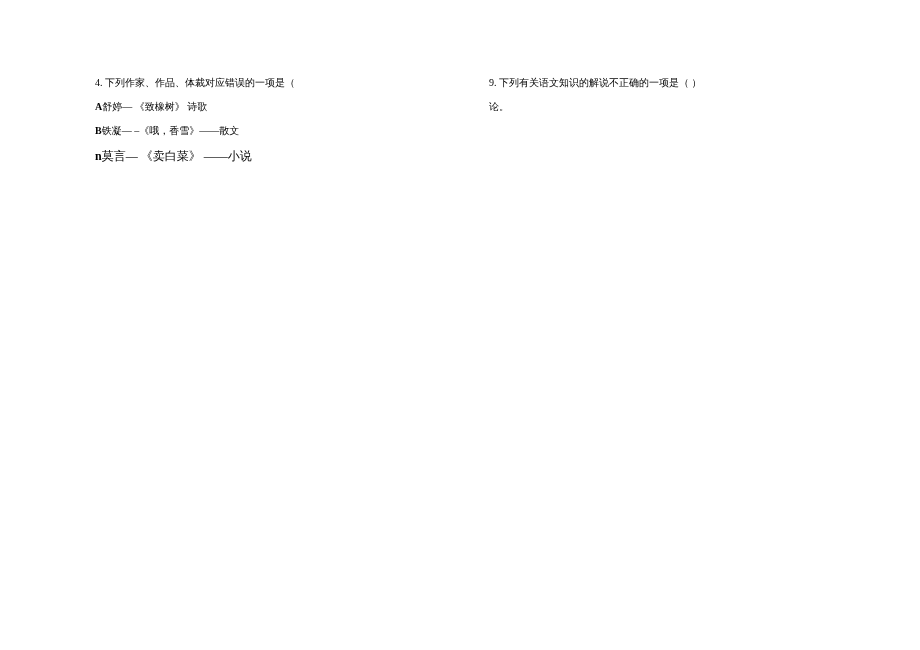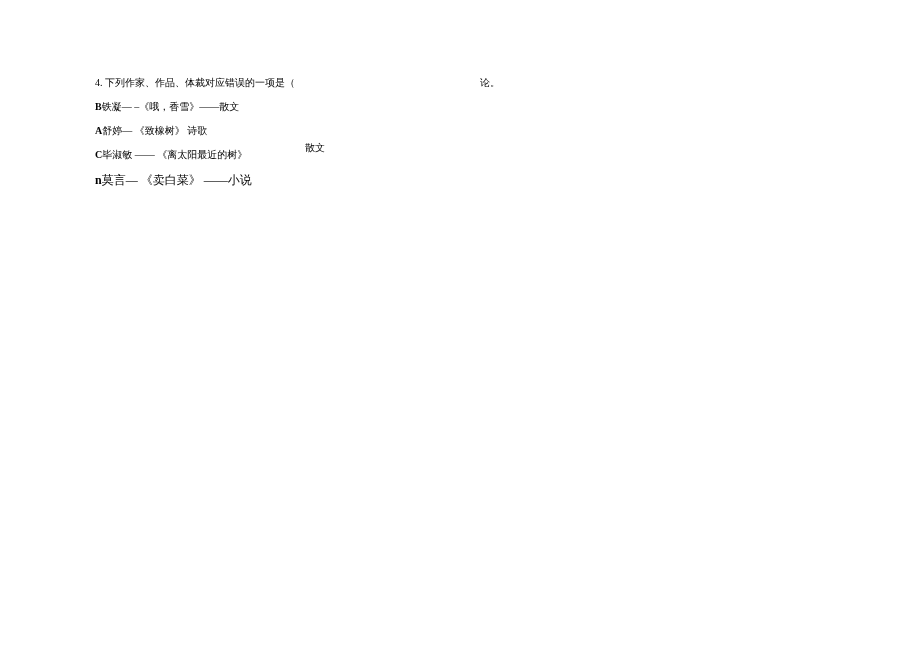--- a/index.html
+++ b/index.html
@@ -1,18 +1,19 @@
 <!DOCTYPE html>
 <html><head>
   <meta charset="utf-8">
   <style>
     * {
       margin: 0;
       padding: 0;
       box-sizing: border-box;
+      gap: 9px;
     }
     body {
       width: 920px;
       height: 650px;
       background: #ffffff;
       font-family: "SimSun", "宋体", serif;
       font-size: 10px;
       color: #000;
       position: relative;
     }
@@ -57,41 +58,40 @@
 <body>
 
 <div class="page-container">
   <div class="left-column">
 
     <div class="line">
       <span class="q-num">4.</span><span>        </span><span>下列作家、作品、体裁对应错误的一项是（</span>
     </div>
 
     <div class="line">
+      <span class="bold">A</span><span>舒婷—</span><span>        </span><span>《致橡树》</span><span>  诗歌</span>
+    </div>
+
+    <div class="line">
       <span class="bold">B</span><span>铁凝—</span><span>   </span><span>–</span><span>《哦，香雪》——散文</span>
     </div>
 
-    <div class="line">
-      <span class="bold">A</span><span>舒婷—</span><span>        </span><span>《致橡树》</span><span>  诗歌</span>
-    </div>
-
-    <div class="line row-c">
-      <span class="bold">C</span><span>毕淑敏</span><span>     </span><span>——  </span><span>《离太阳最近的树》</span>
-      <span class="float-text">散文</span>
-    </div>
 
     <div class="line small">
       <span class="bold">n</span><span>莫言—</span><span>            </span><span>《卖白菜》  ——小说</span>
     </div>
 
   </div>
 
   <div class="right-column">
 
 
+    <div class="line">
+      <span class="q-num">9.</span><span>   </span><span>下列有关语文知识的解说不正确的一项是（</span><span>                       </span><span>）</span>
+    </div>
 
     <div class="line">
       <span>论。</span>
     </div>
 
 
   </div>
 </div>
 
 </body></html>

